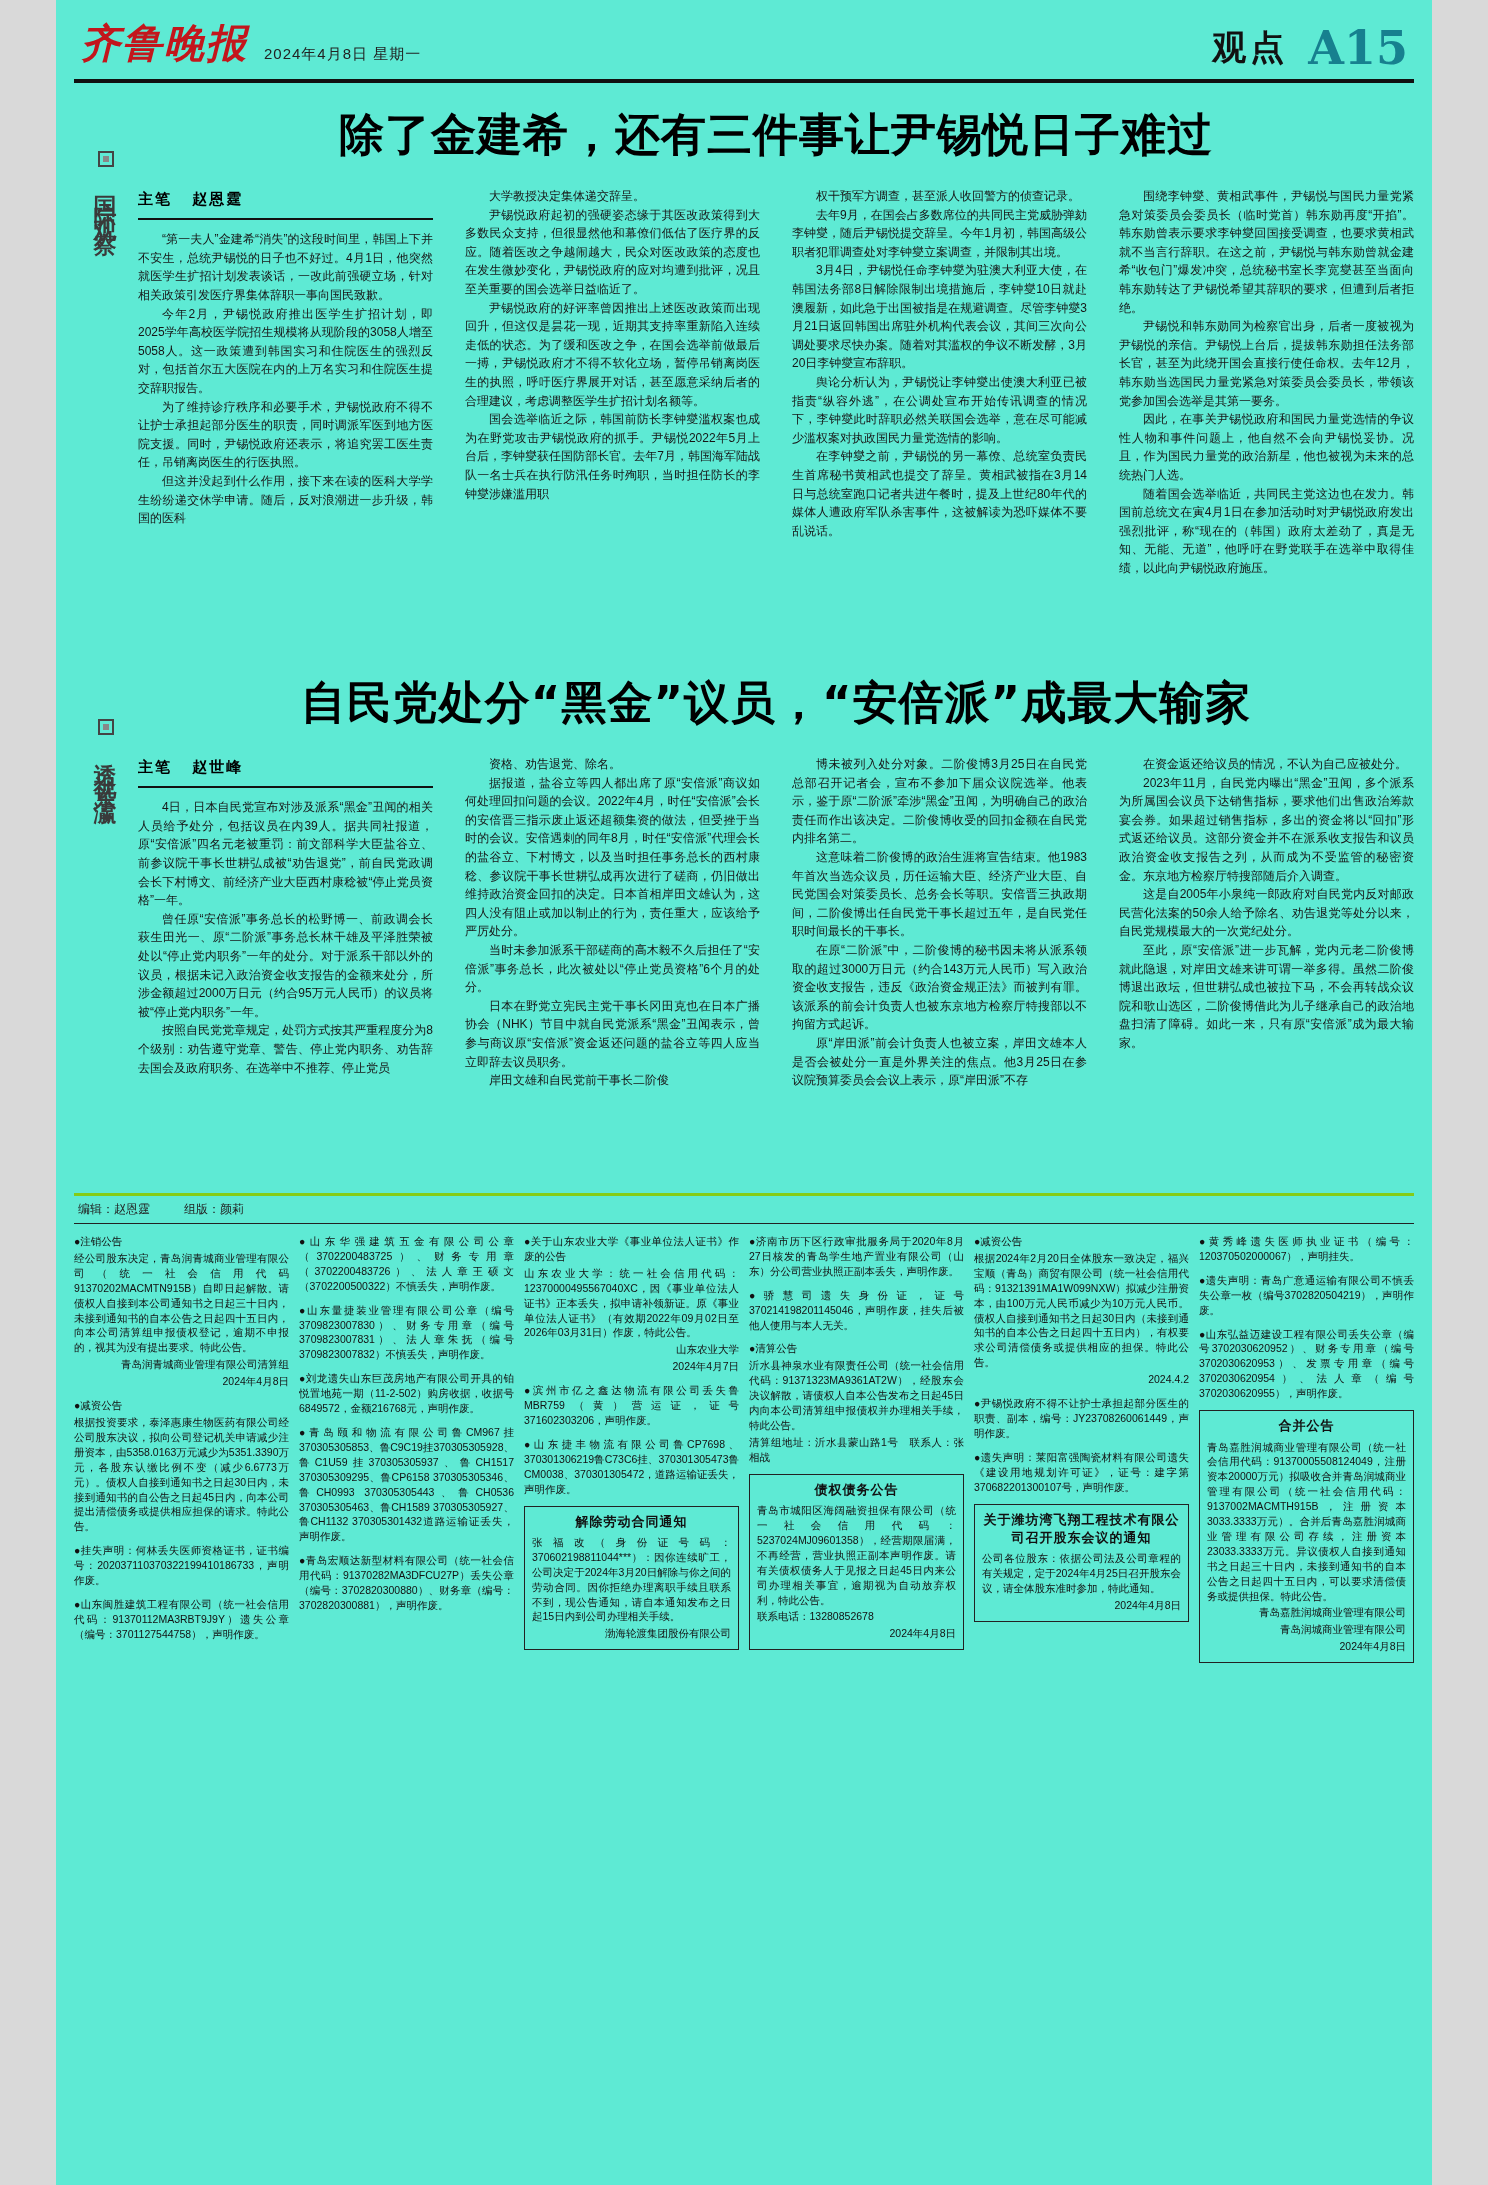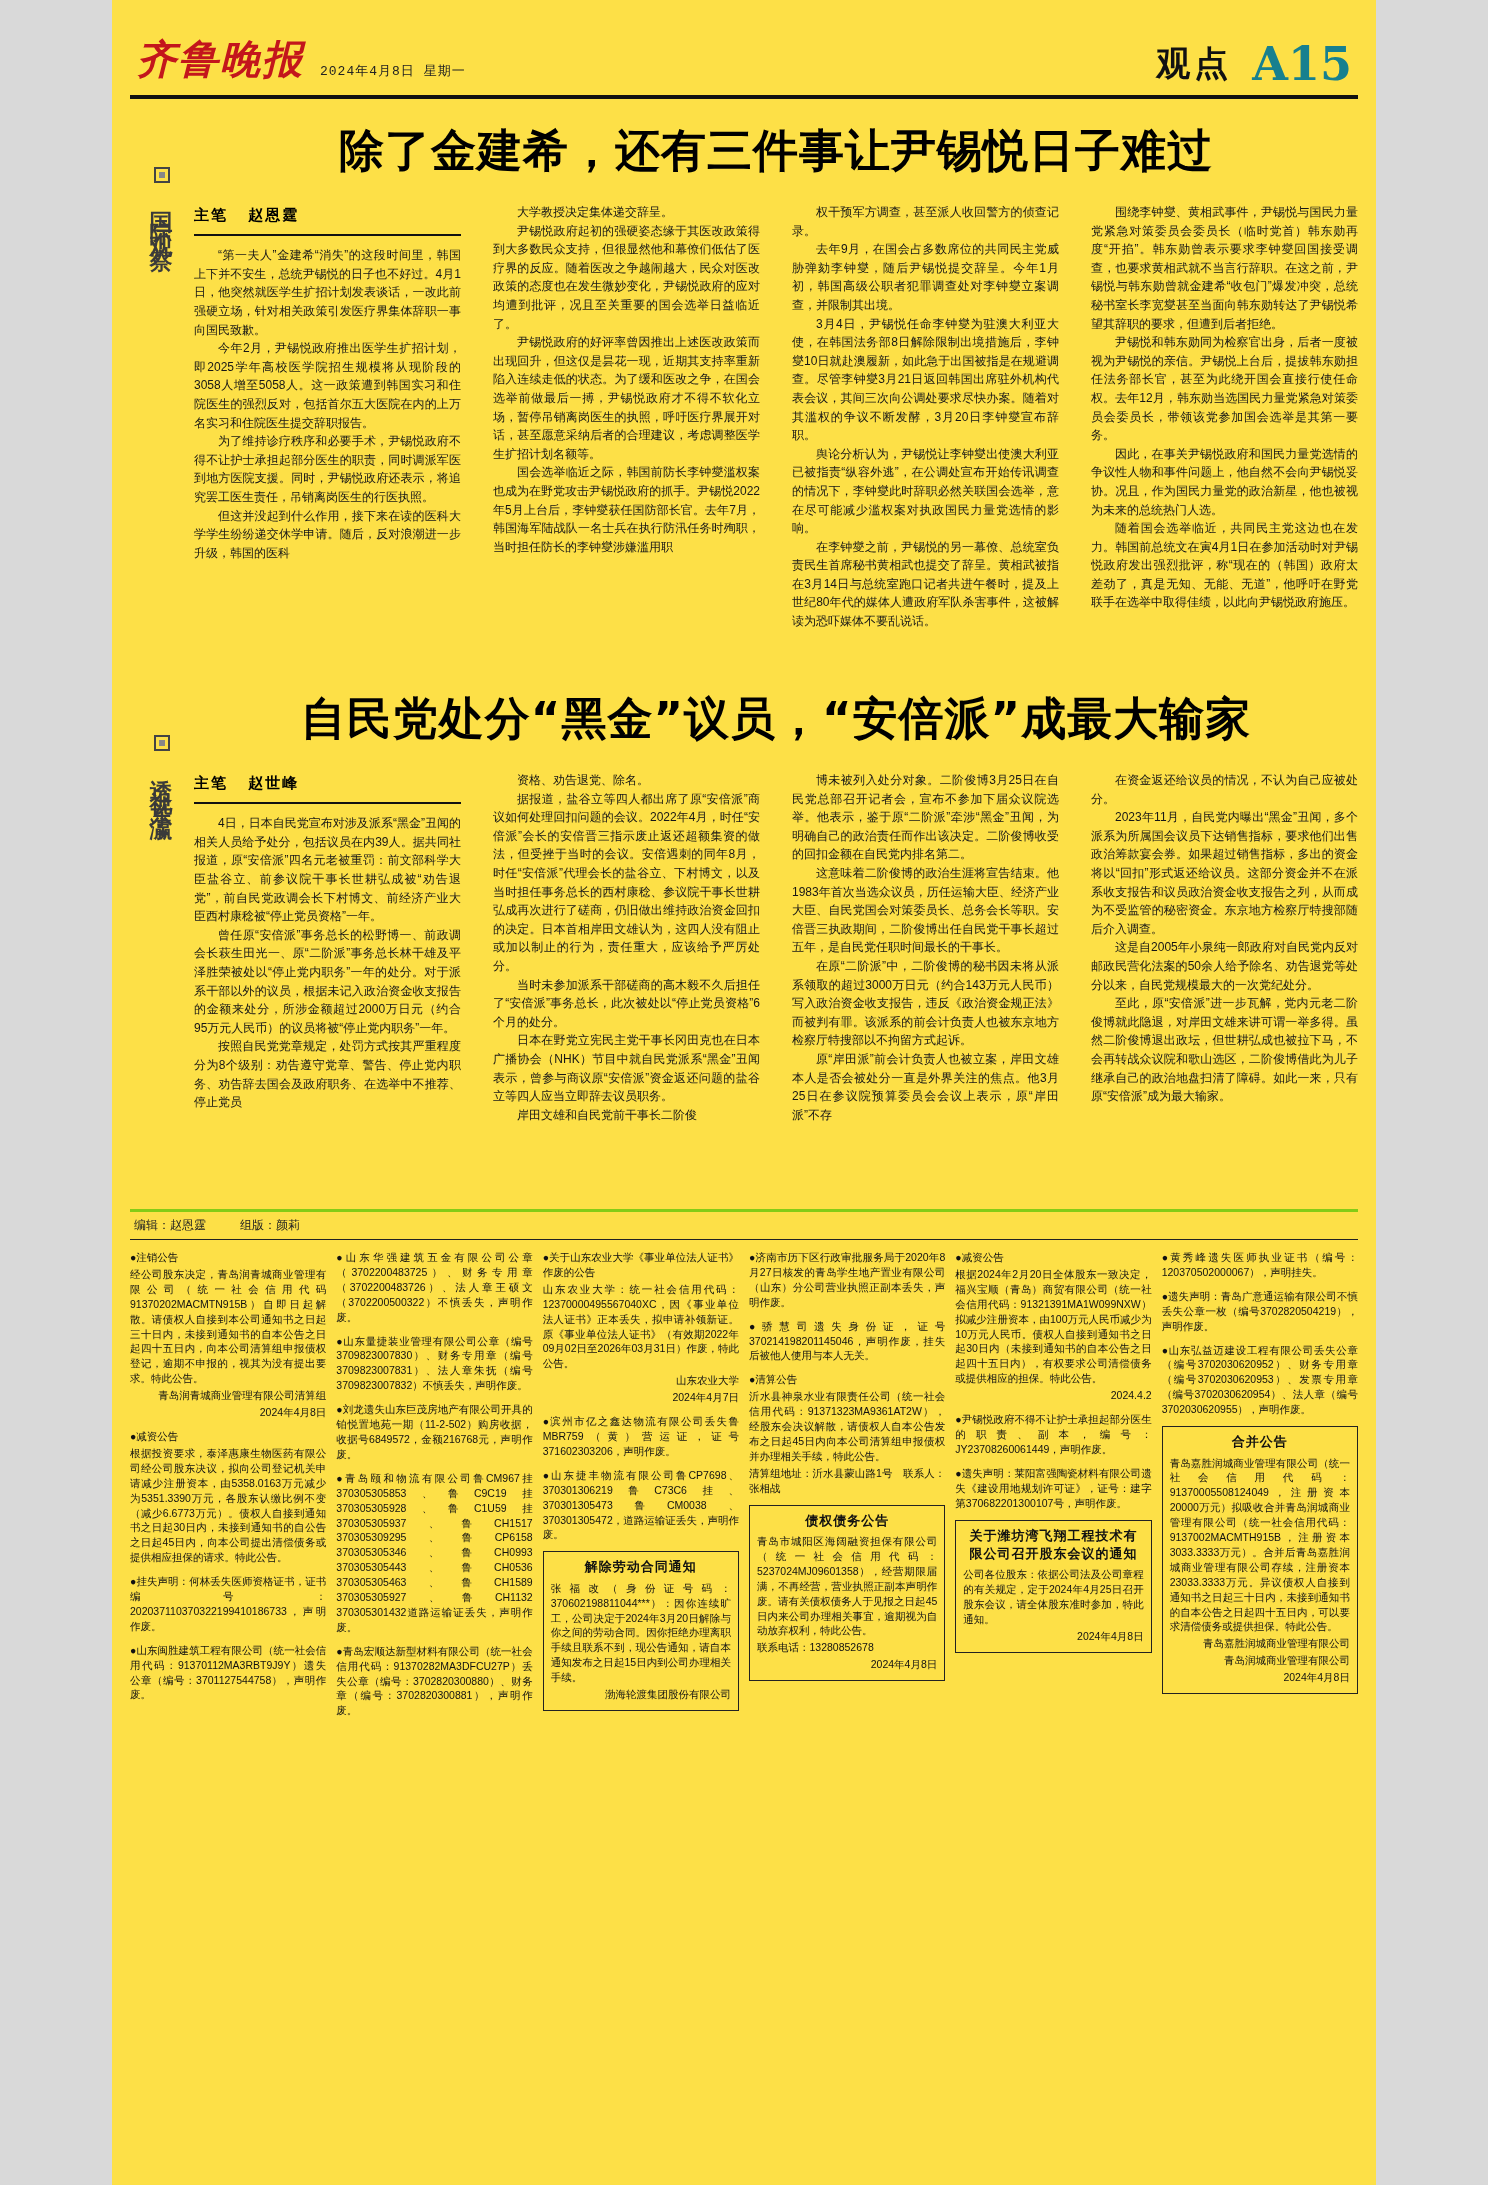--- a/index.html
+++ b/index.html
@@ -1,23 +1,23 @@
 <!DOCTYPE html>
 <html><head>
 <meta charset="utf-8">
 <style>
   * { margin:0; padding:0; box-sizing:border-box; }
   html,body { background:#d9d9d9; font-family:"Liberation Sans",sans-serif; }
-  .page { width:1264px; height:2185px; background:#fde047; margin:0 auto; padding:16px 18px; overflow:hidden; position:relative; }
+  .page { width:1376px; height:2185px; background:#5eead4; margin:0 auto; padding:0 18px; overflow:hidden; position:relative; }
 
   
   .header { display:flex; align-items:flex-end; justify-content:space-between; padding:16px 6px 8px; }
   .masthead-wrap { display:flex; align-items:flex-end; gap:16px; }
   .masthead { font-family:"DejaVu Serif",serif; font-weight:bold; font-style:italic; font-size:40px; color:#c3161c; letter-spacing:2px; }
-  .date { font-size:13px; color:#222; padding-bottom:7px; letter-spacing:1px;font-family:Liberation Mono, monospace; }
+  .date { font-size:15px; color:#222; padding-bottom:7px; letter-spacing:1px; }
   .section-wrap { display:flex; align-items:flex-end; gap:20px; }
   .section-name { font-size:34px; font-weight:bold; color:#111; letter-spacing:4px; }
   .page-no { font-size:46px; font-weight:bold; color:#17808f; font-family:"DejaVu Serif",serif; line-height:1; }
   .header-rule { height:4px; background:#111; }
 
   
   .article { display:flex; margin-top:22px; }
   .article-side { width:64px; padding-top:46px; display:flex; flex-direction:column; align-items:center; flex-shrink:0; }
   .side-icon { width:16px; height:16px; border:2px solid #444; margin-bottom:10px; position:relative; }
   .side-icon:after { content:""; position:absolute; left:3px; top:3px; right:3px; bottom:3px; background:#888; }

